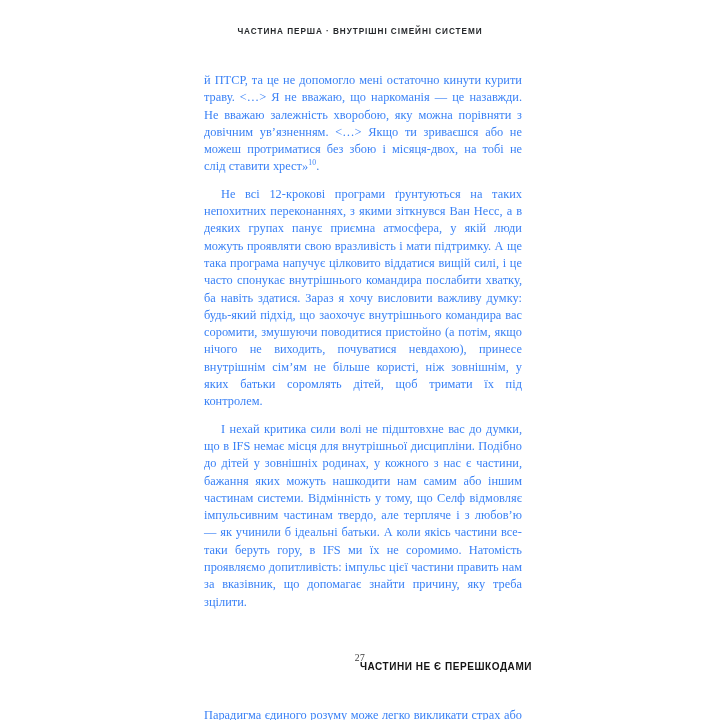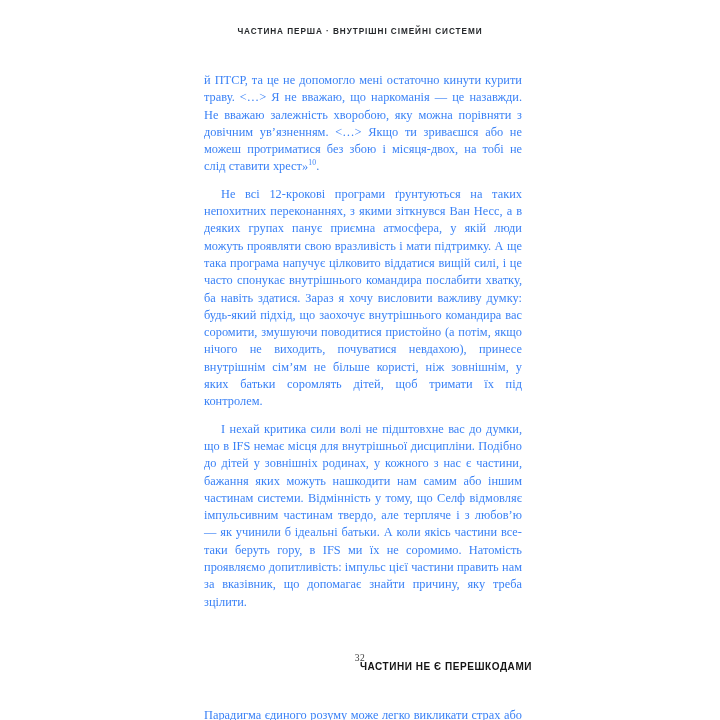--- a/index.html
+++ b/index.html
@@ -123,15 +123,15 @@
     <div class="heading-space-before"></div>
 
     <h2 class="section-heading">Частини не є перешкодами</h2>
 
     <div class="heading-space-after"></div>
 
     <p class="body-par noindent">Парадигма єдиного розуму може легко викликати страх або ненависть до себе: ми вважаємо, що маємо лише один розум (вкрай примітивний і грішний), якого не контролюємо. Відчайдушно намагаємося взяти його під контроль і пробуджуємо жорстоких внутрішніх критиків, які сварять нас за невдачі. Ван Несс</p>
 
   </div>
 
-  <div class="folio">32</div>
+  <div class="folio">27</div>
 
 </div>
 
 </body></html>

